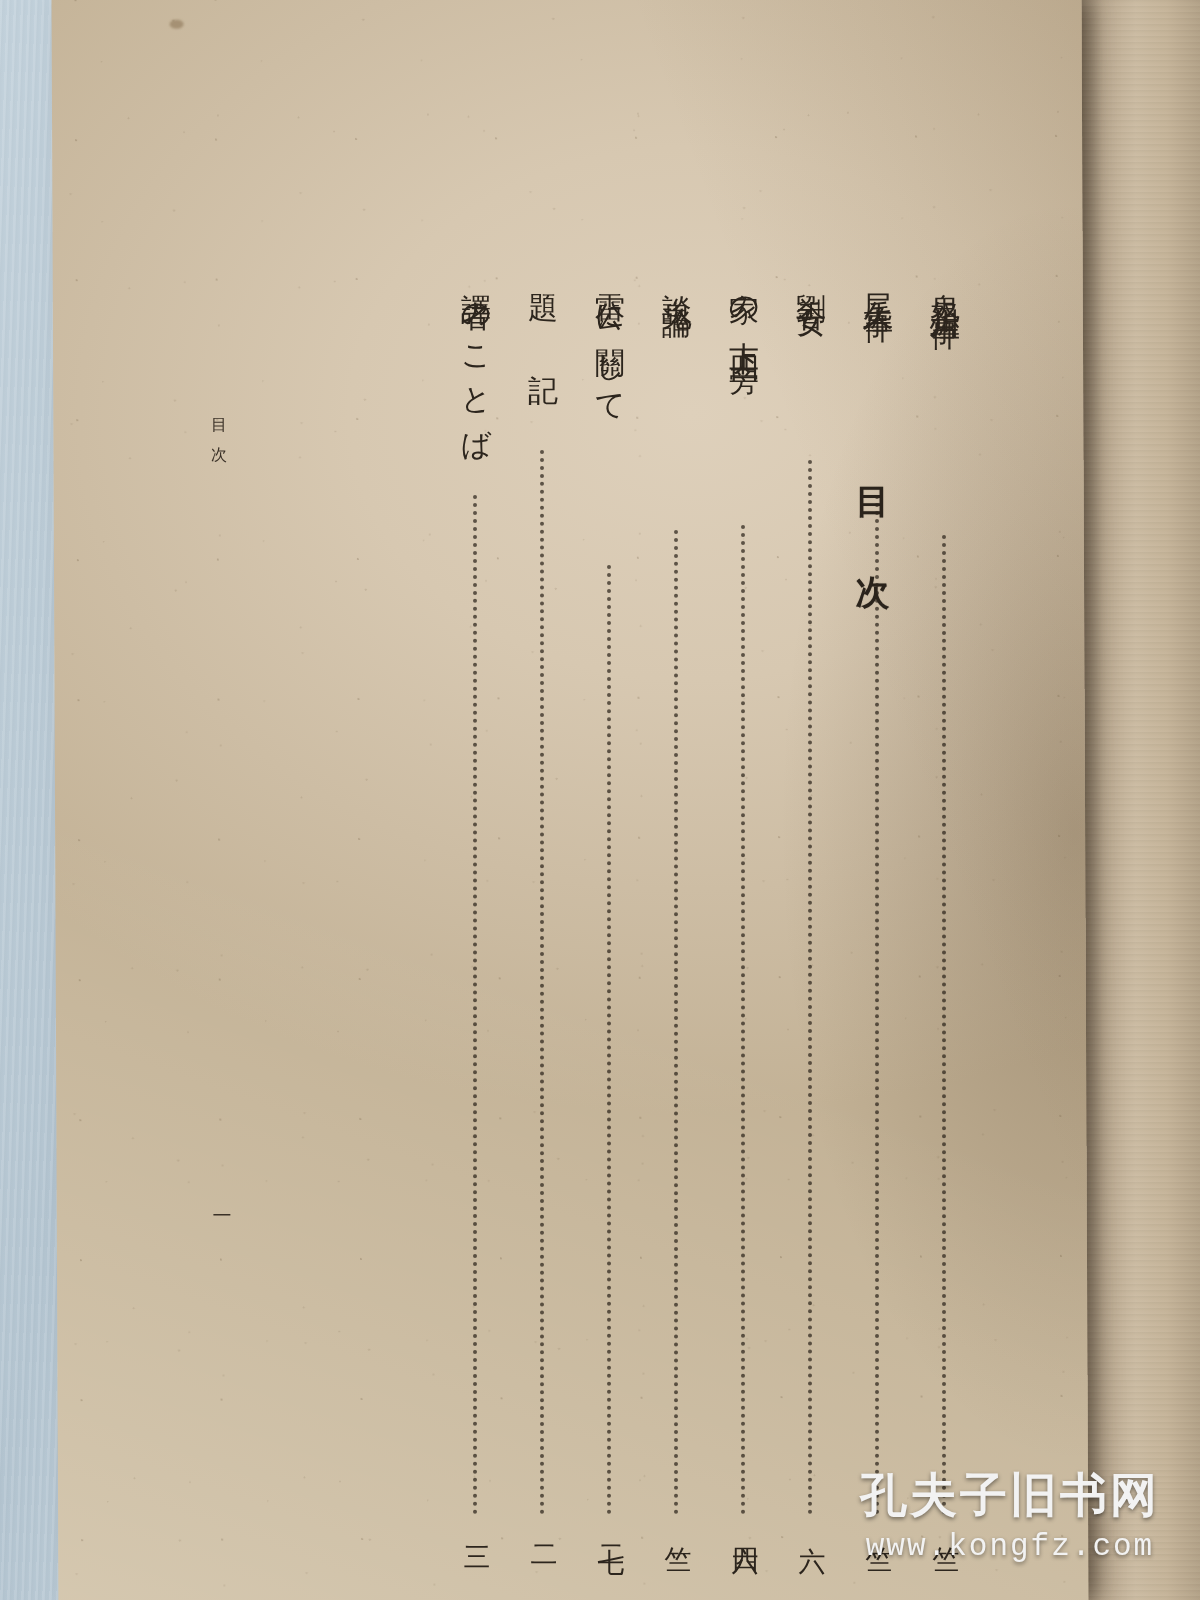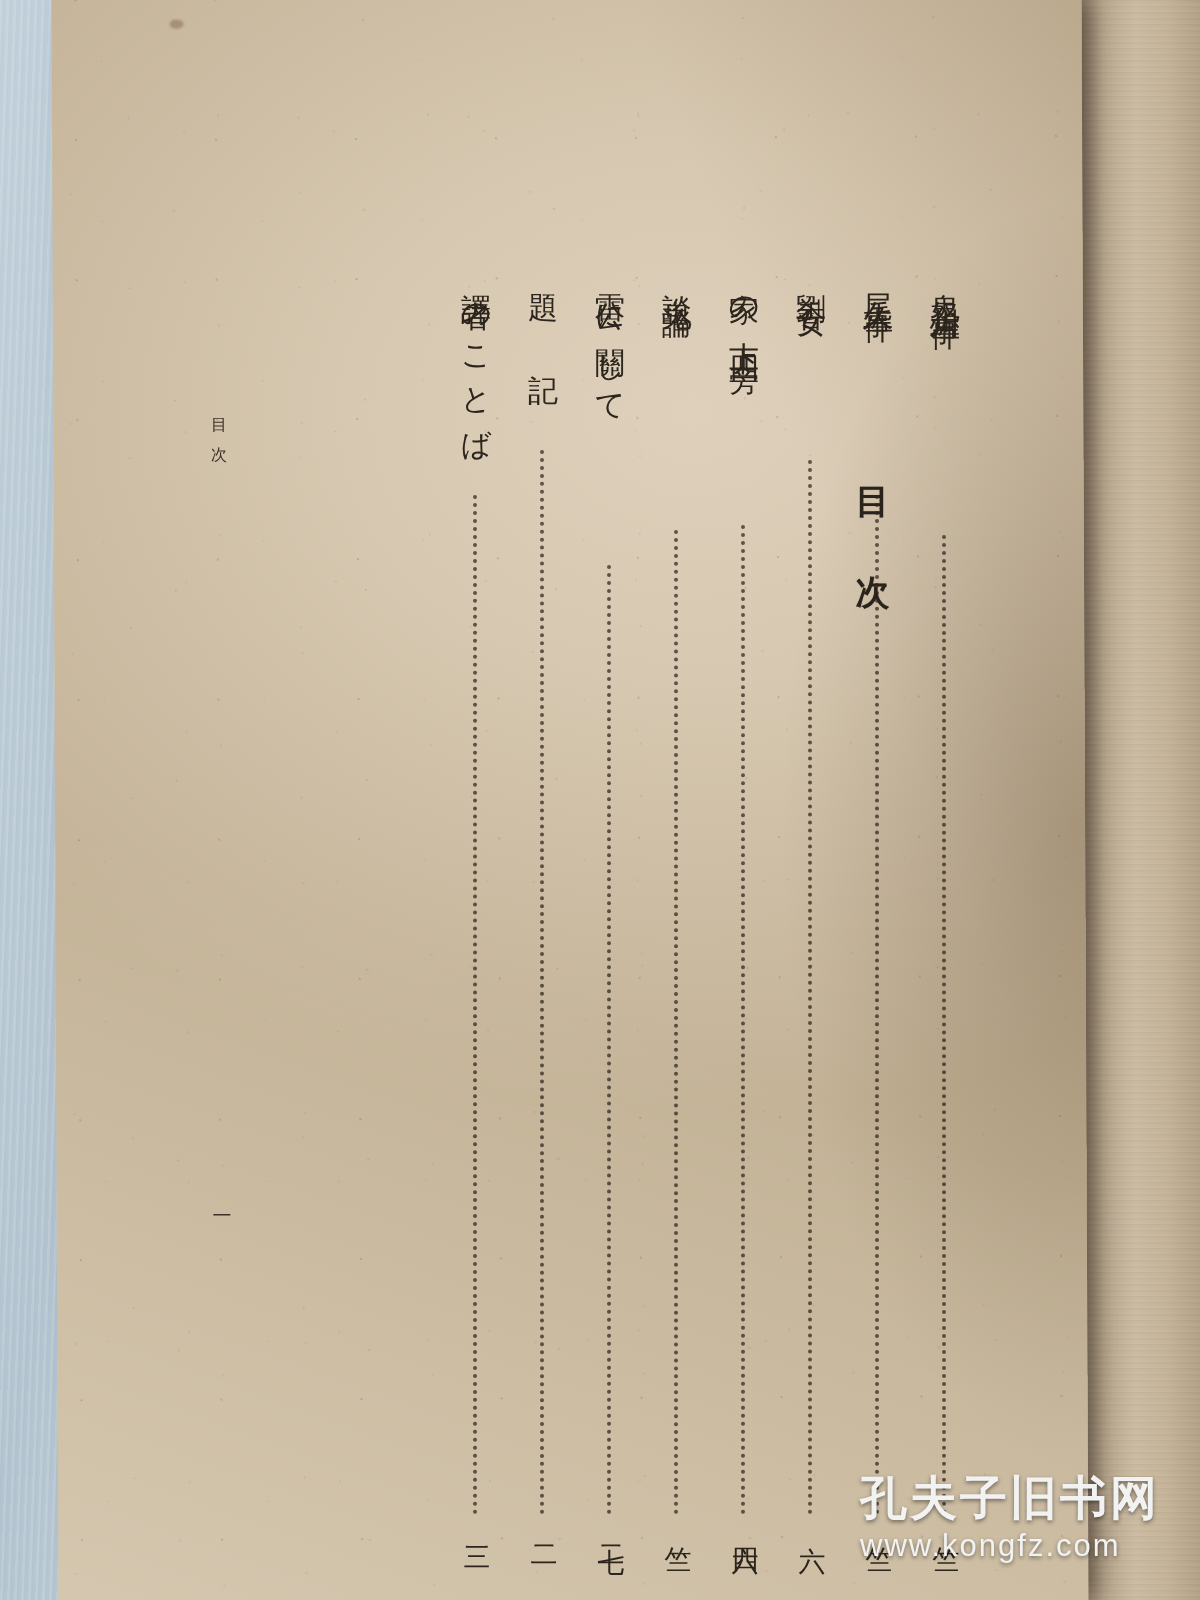--- a/index.html
+++ b/index.html
@@ -195,22 +195,22 @@
     font-size: 19px;
     color: #3a3127;
   }
 
   
   .watermark {
     position: absolute;
     right: 40px;
     bottom: 36px;
     z-index: 6;
-    text-align: left;
-    font-family: Liberation Sans, sans-serif;
+    text-align: center;
+    font-family: Liberation Mono, monospace;
     color: #f2f2f2;
     text-shadow: 0 2px 4px rgba(0,0,0,0.45);
   }
   .watermark .wm-main {
     font-size: 47px;
     font-weight: 700;
     letter-spacing: 3px;
     line-height: 1.05;
     display: block;
   }

